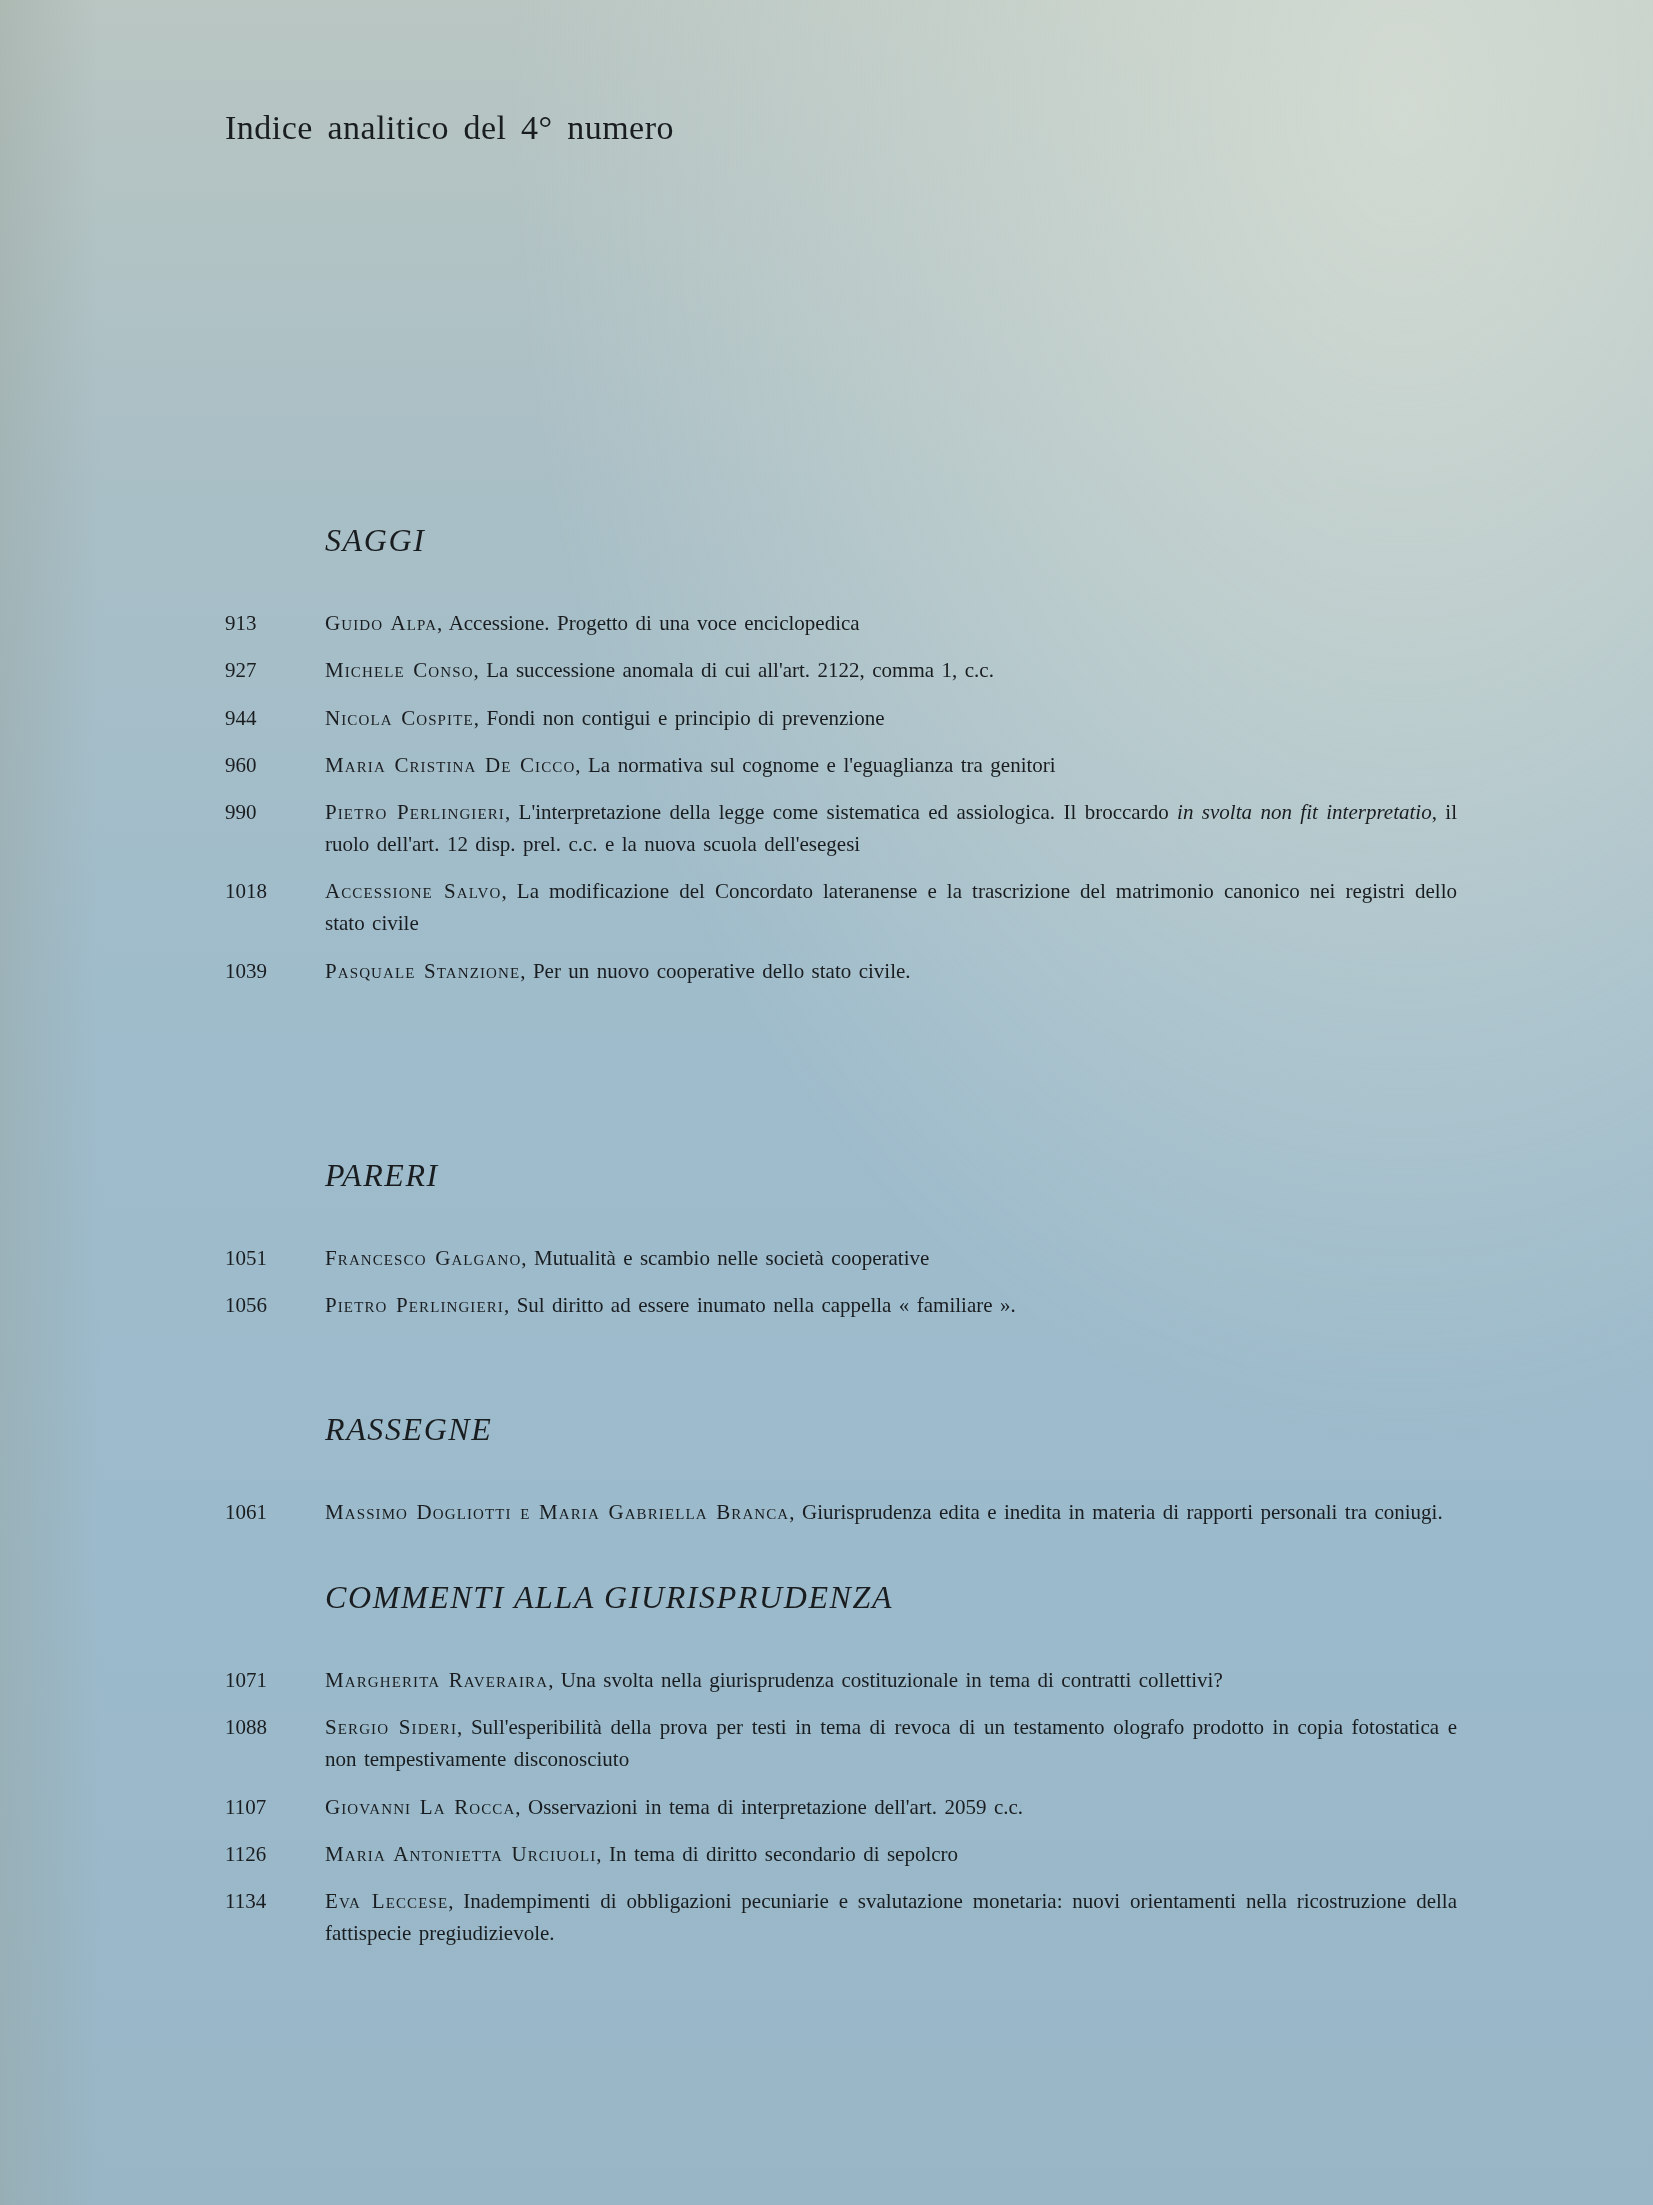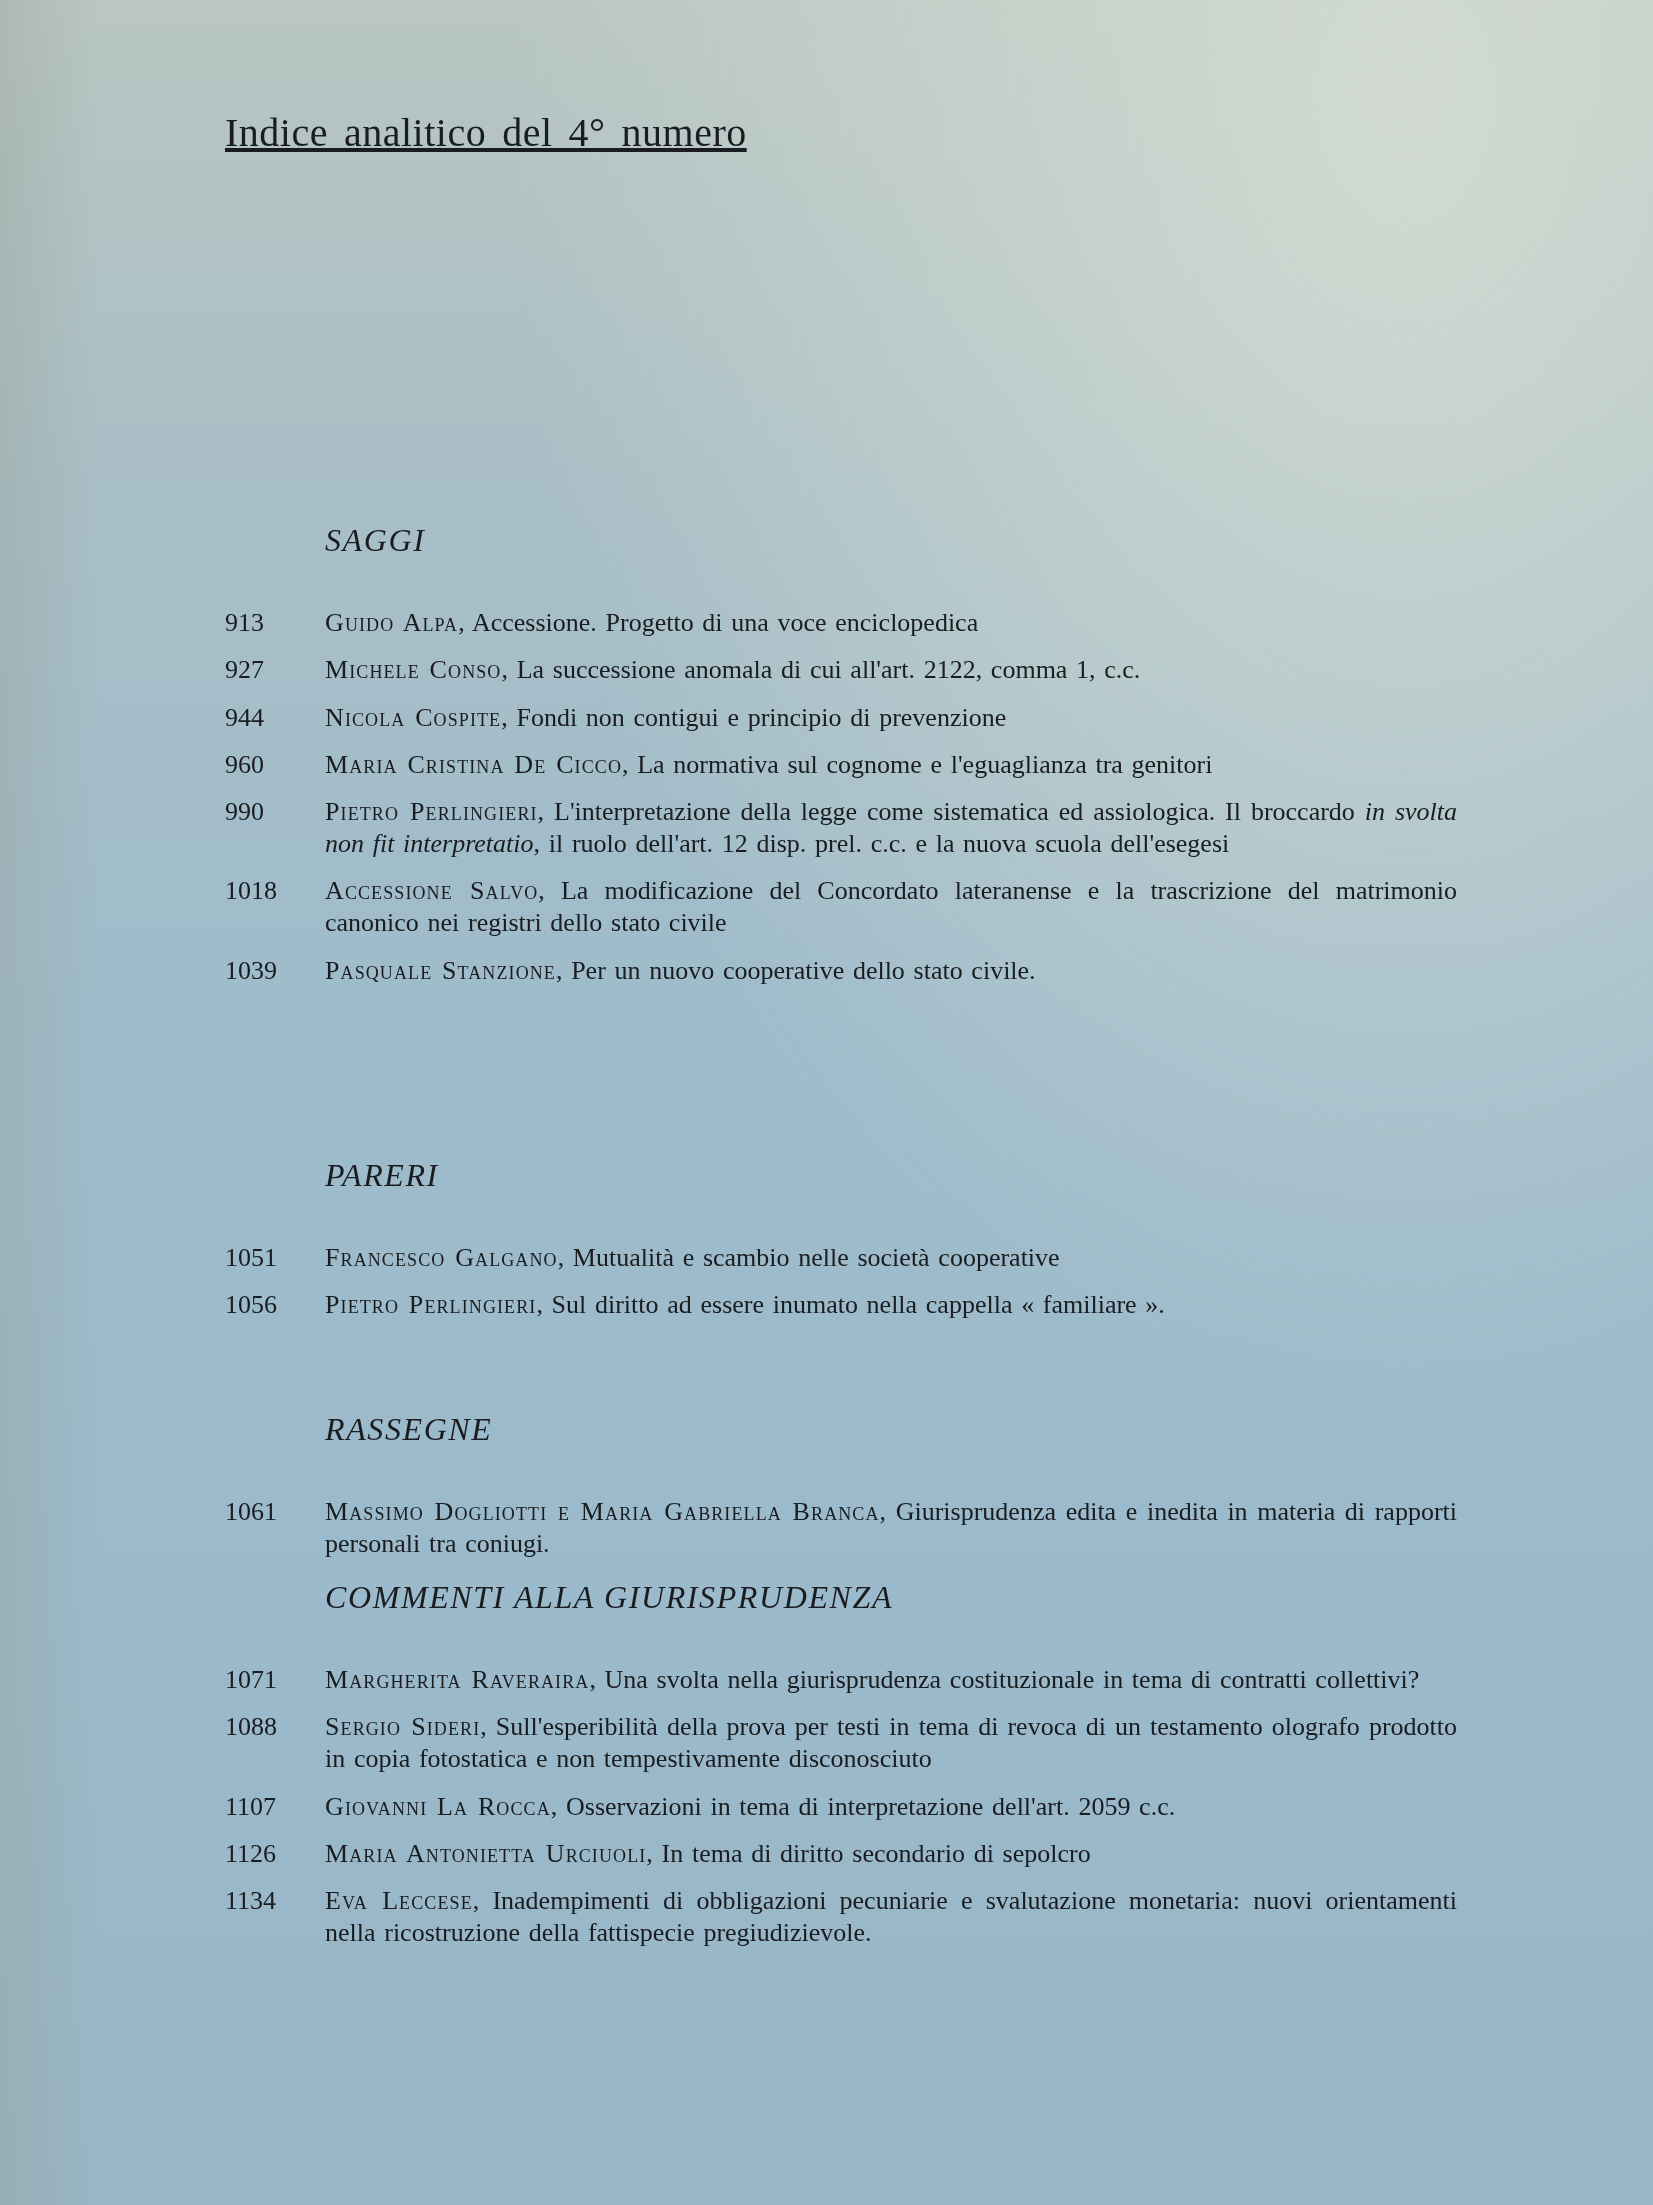--- a/index.html
+++ b/index.html
@@ -20,41 +20,40 @@
     .vignette {
       position: absolute;
       inset: 0;
       background: linear-gradient(90deg, rgba(150,160,150,0.35) 0%, rgba(150,160,150,0.0) 6%);
       pointer-events: none;
     }
     .page-title {
       position: absolute;
       left: 225px;
       top: 109px;
-      font-size: 40px;
+      font-size: 34px;
       letter-spacing: 0.5px;
       word-spacing: 5.5px;
-      text-decoration: underline;
     }
     .section {
       position: absolute;
       left: 225px;
       right: 197px;
     }
     .section-heading {
       margin-left: 100px;
       font-style: italic;
       font-size: 32px;
       letter-spacing: 1.6px;
       margin-bottom: 48px;
     }
     .entry {
       display: flex;
       align-items: flex-start;
-      font-size: 26px;
+      font-size: 21px;
       line-height: 32px;
       margin-bottom: 15.3px;
     }
     .entry-page {
       width: 100px;
       flex: 0 0 100px;
       text-align: left;
     }
     .entry-body {
       flex: 1;

